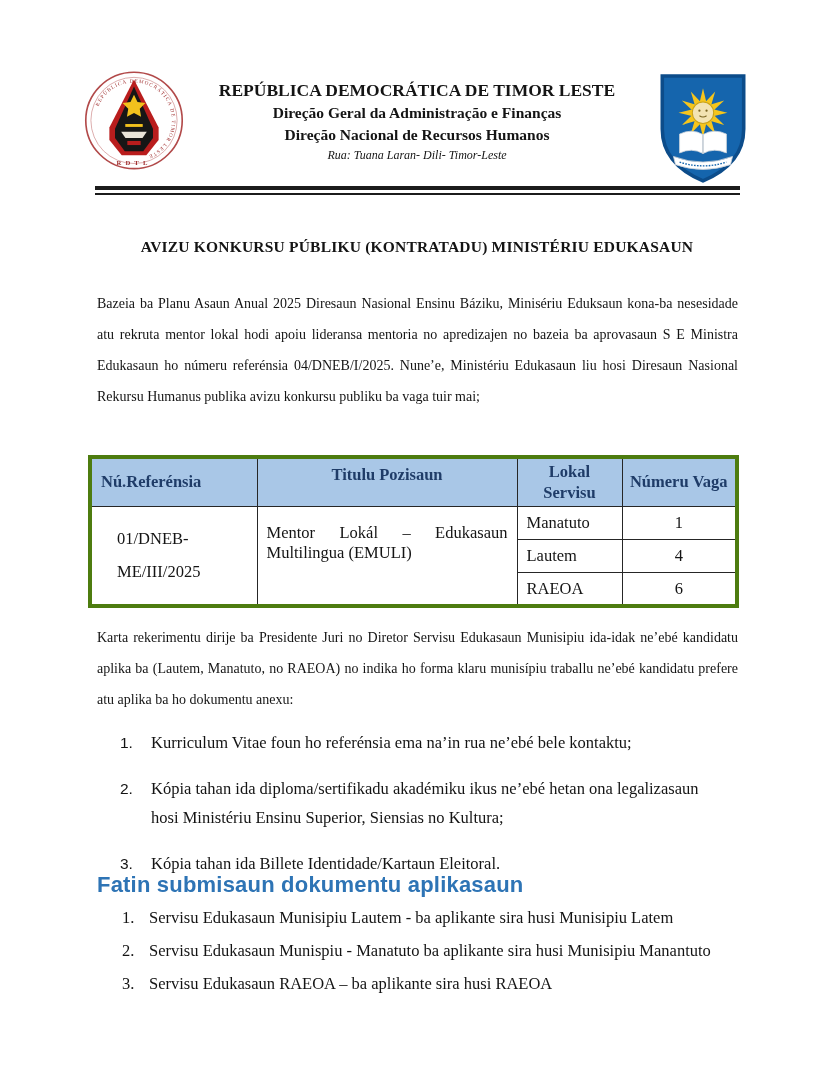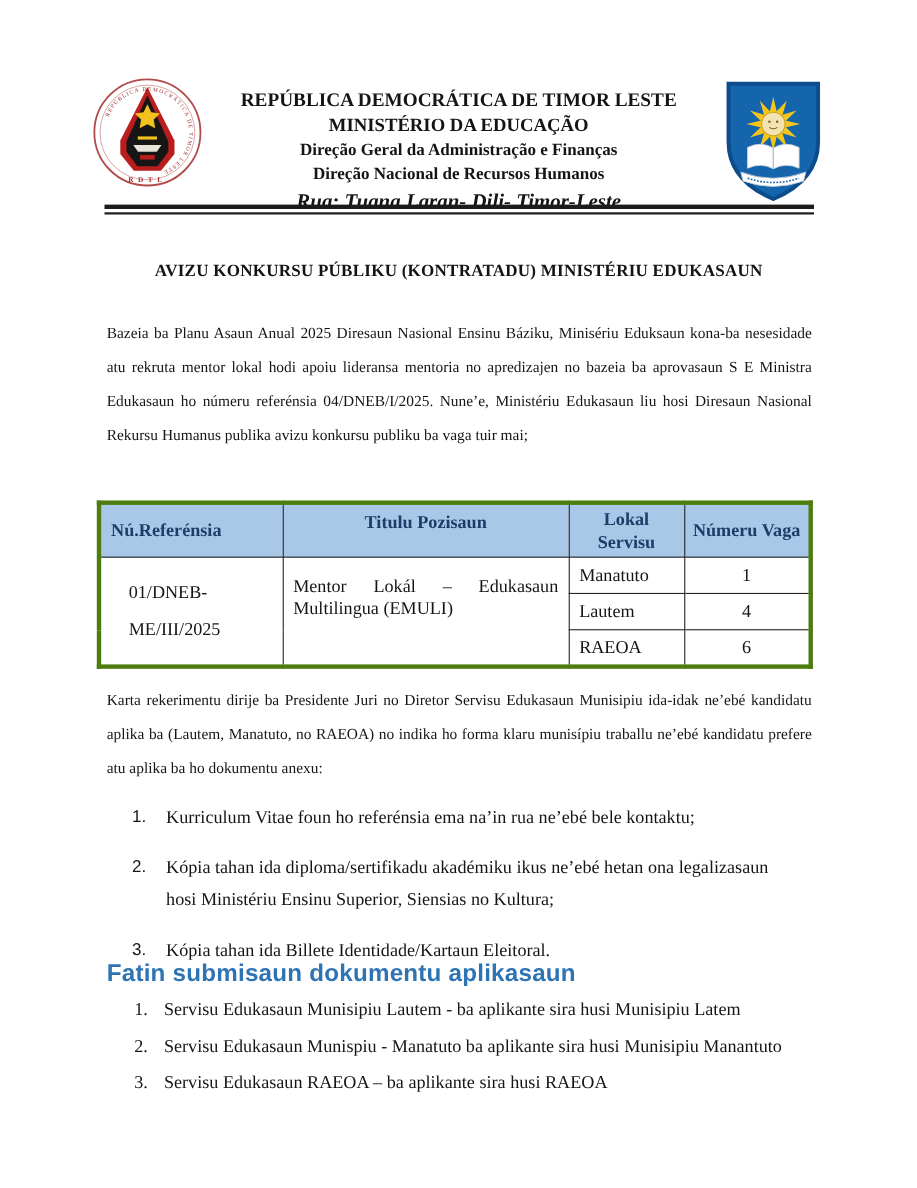--- a/index.html
+++ b/index.html
@@ -11,21 +11,21 @@
   .page { position:absolute; inset:0; background:#ffffff; }
 
   
   .logo-left  { position:absolute; left:82px;  top:64px; width:104px; height:118px; }
   .logo-right { position:absolute; left:653px; top:72px; width:100px; height:114px; }
   .header-text{ position:absolute; left:186px; top:78px; width:462px; text-align:center; }
   .h-line1 { font-size:17.5px; font-weight:bold; line-height:1.38; }
   .h-line2 { font-size:17px;   font-weight:bold; line-height:1.38; }
   .h-line3 { font-size:15.5px; font-weight:bold; line-height:1.42; }
   .h-line4 { font-size:15.5px; font-weight:bold; line-height:1.42;text-align:center; }
-  .h-line5 { font-size:19px; font-weight:bold; font-style:italic; line-height:1.5; }
+  .h-line5 { font-size:12px; font-weight:normal; font-style:italic; line-height:1.5; }
 
   .rule { position:absolute; top:186px; left:95px; width:645px; height:9px;
           border-top:4px solid #1c1c1c; border-bottom:2px solid #1c1c1c; }
 
   
   .doc-title { position:absolute; top:238px; left:0; width:834px; text-align:center;
                font-size:15.5px; font-weight:bold; letter-spacing:.2px; }
 
   
   .para { position:absolute; left:97px; width:641px; font-size:14px;
@@ -87,21 +87,20 @@
       <path d="M50 30 l3.4 7 7.8 1.1 -5.6 5.5 1.3 7.7 -6.9 -3.6 -6.9 3.6 1.3 -7.7 -5.6 -5.5 7.8 -1.1 Z" fill="#f2c11d"></path>
       <rect x="41.5" y="58.5" width="17" height="2.8" fill="#f2c11d"></rect>
       <path d="M37.5 66 h25 l-4.2 6 h-16.6 Z" fill="#e9e4d9"></path>
       <rect x="43.5" y="75" width="13" height="4" fill="#b91d1d"></rect>
       <text x="50" y="98.5" font-size="6.5" fill="#a03030" text-anchor="middle" font-weight="bold" letter-spacing="4">RDTL</text>
     </svg>
   </div>
 
   <div class="header-text">
     <div class="h-line1">REPÚBLICA DEMOCRÁTICA DE TIMOR LESTE</div>
-    <div class="h-line2">MINISTÉRIO DA EDUCAÇÃO</div>
     <div class="h-line3">Direção Geral da Administração e Finanças</div>
     <div class="h-line4">Direção Nacional de Recursos Humanos</div>
     <div class="h-line5">Rua: Tuana Laran- Dili- Timor-Leste</div>
   </div>
 
   <div class="logo-right">
     <svg viewBox="0 0 92 112" width="100" height="114">
       <path d="M6 4 H86 V56 Q86 90 46 107 Q6 90 6 56 Z" fill="#1565ad" stroke="#0c4c8a" stroke-width="3.5"></path>
       <defs>
           <polygon id="ray" points="46,16 42.4,31 49.6,31"></polygon>

